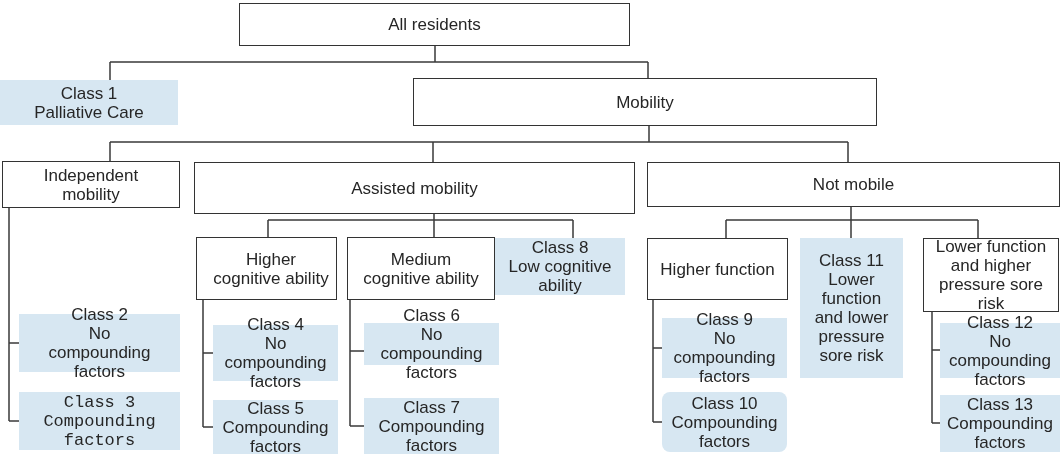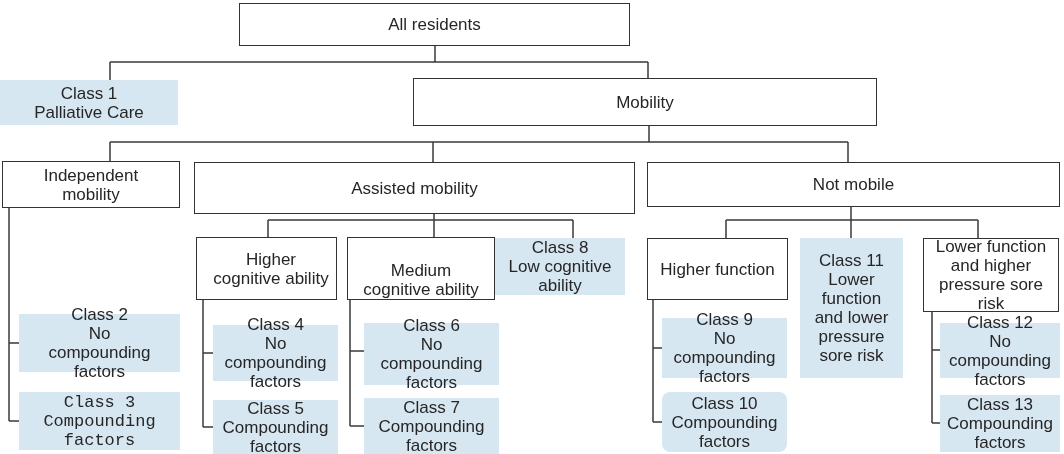--- a/index.html
+++ b/index.html
@@ -44,34 +44,34 @@
 
   
   #b-all { left: 239px; top: 3px;   width: 391px; height: 43px; }
   #b-mob { left: 413px; top: 78px;  width: 464px; height: 48px; }
   #b-ind { left: 2px;   top: 161px; width: 178px; height: 47px; }
   #b-ind .txt { max-width: 112px; }
   #b-ast { left: 194px; top: 162px; width: 441px; height: 52px; }
   #b-not { left: 647px; top: 162px; width: 413px; height: 45px; }
   #b-hc  { left: 196px; top: 237px; width: 141px; height: 63px; }
   #b-hc .txt { max-width: 120px; margin-left: 14px; }
-  #b-mc  { left: 347px; top: 237px; width: 148px; height: 63px; align-items: flex-end; }
+  #b-mc  { left: 347px; top: 237px; width: 148px; height: 63px; }
   #b-mc .txt { max-width: 126px; }
   #b-hf  { left: 647px; top: 238px; width: 141px; height: 62px; }
   #b-hf .txt { max-width: 126px; }
   #b-lf  { left: 923px; top: 238px; width: 136px; height: 74px; }
   #b-lf .txt { max-width: 122px; }
 
   
   #c1  { left: 0px;   top: 80px;  width: 178px; height: 45px; }
   #c2  { left: 19px;  top: 314px; width: 161px; height: 58px; }
   #c3  { left: 19px;  top: 392px; width: 161px; height: 58px; font-family: Liberation Mono, monospace; }
   #c4  { left: 213px; top: 325px; width: 125px; height: 56px; }
   #c5  { left: 213px; top: 400px; width: 125px; height: 55px; }
-  #c6  { left: 364px; top: 323px; width: 135px; height: 62px; }
+  #c6  { left: 364px; top: 323px; width: 135px; height: 42px; }
   #c7  { left: 364px; top: 398px; width: 135px; height: 57px; }
   #c8  { left: 495px; top: 238px; width: 130px; height: 57px; }
   #c9  { left: 662px; top: 318px; width: 125px; height: 60px; }
   #c10 { left: 662px; top: 392px; width: 125px; height: 60px; border-radius: 8px; }
   #c11 { left: 800px; top: 238px; width: 103px; height: 140px; }
   #c11 .txt { max-width: 92px; }
   #c12 { left: 940px; top: 323px; width: 120px; height: 55px; }
   #c13 { left: 940px; top: 395px; width: 120px; height: 57px; }
   .cbox .txt { max-width: 120px; }
   #c1 .txt { max-width: 160px; }

